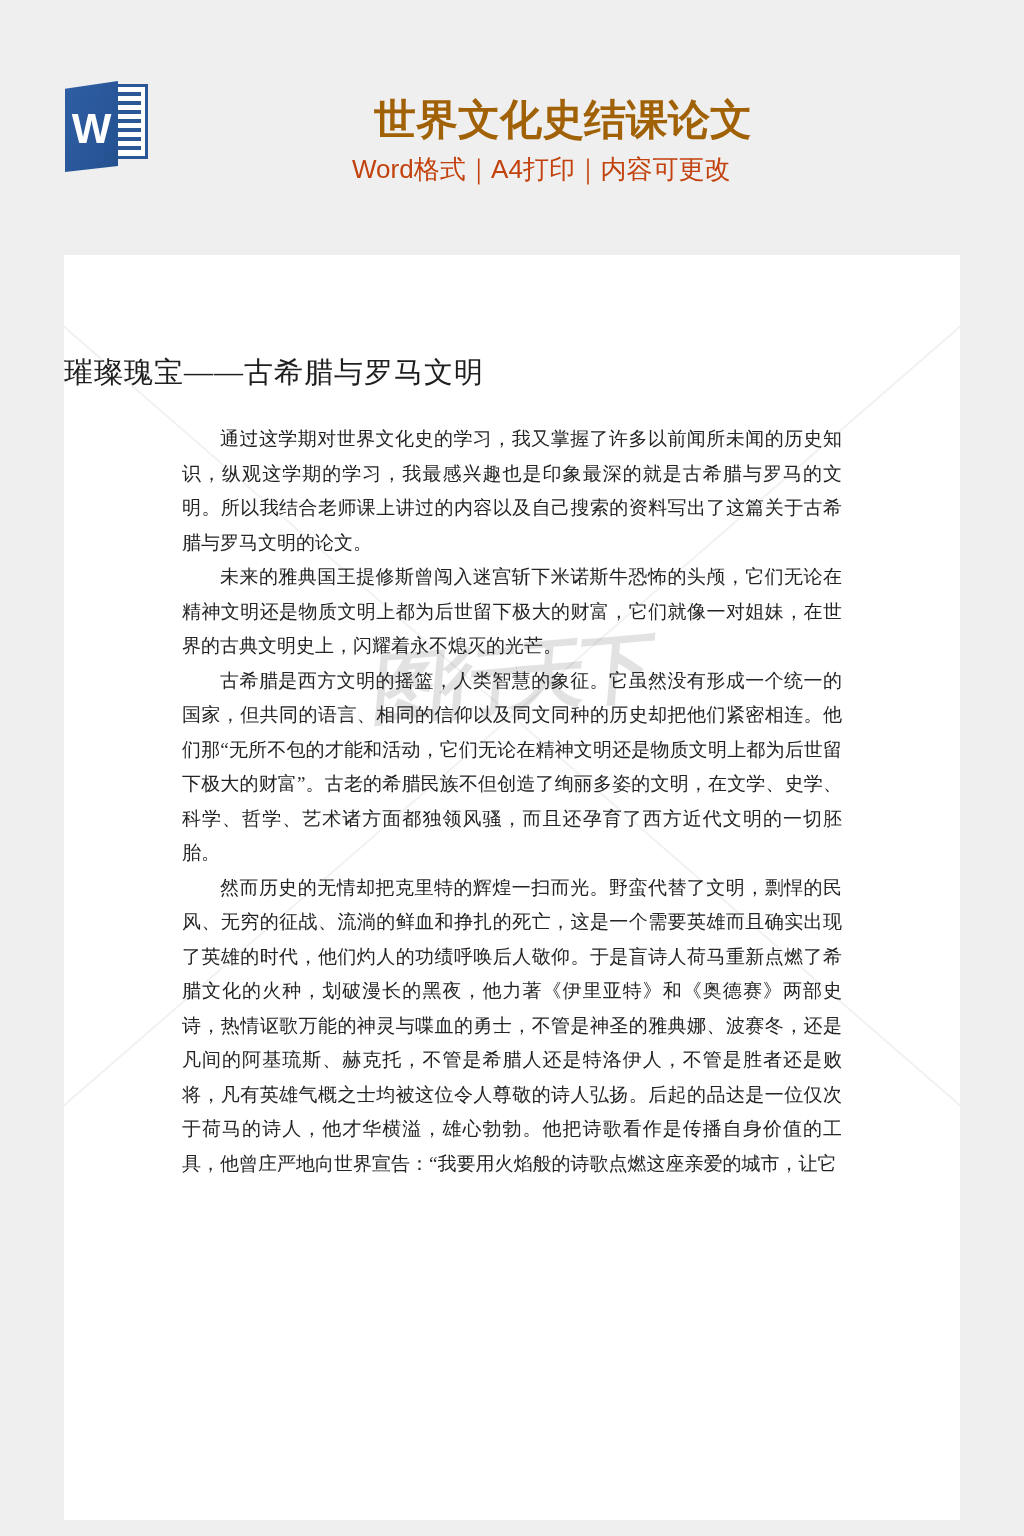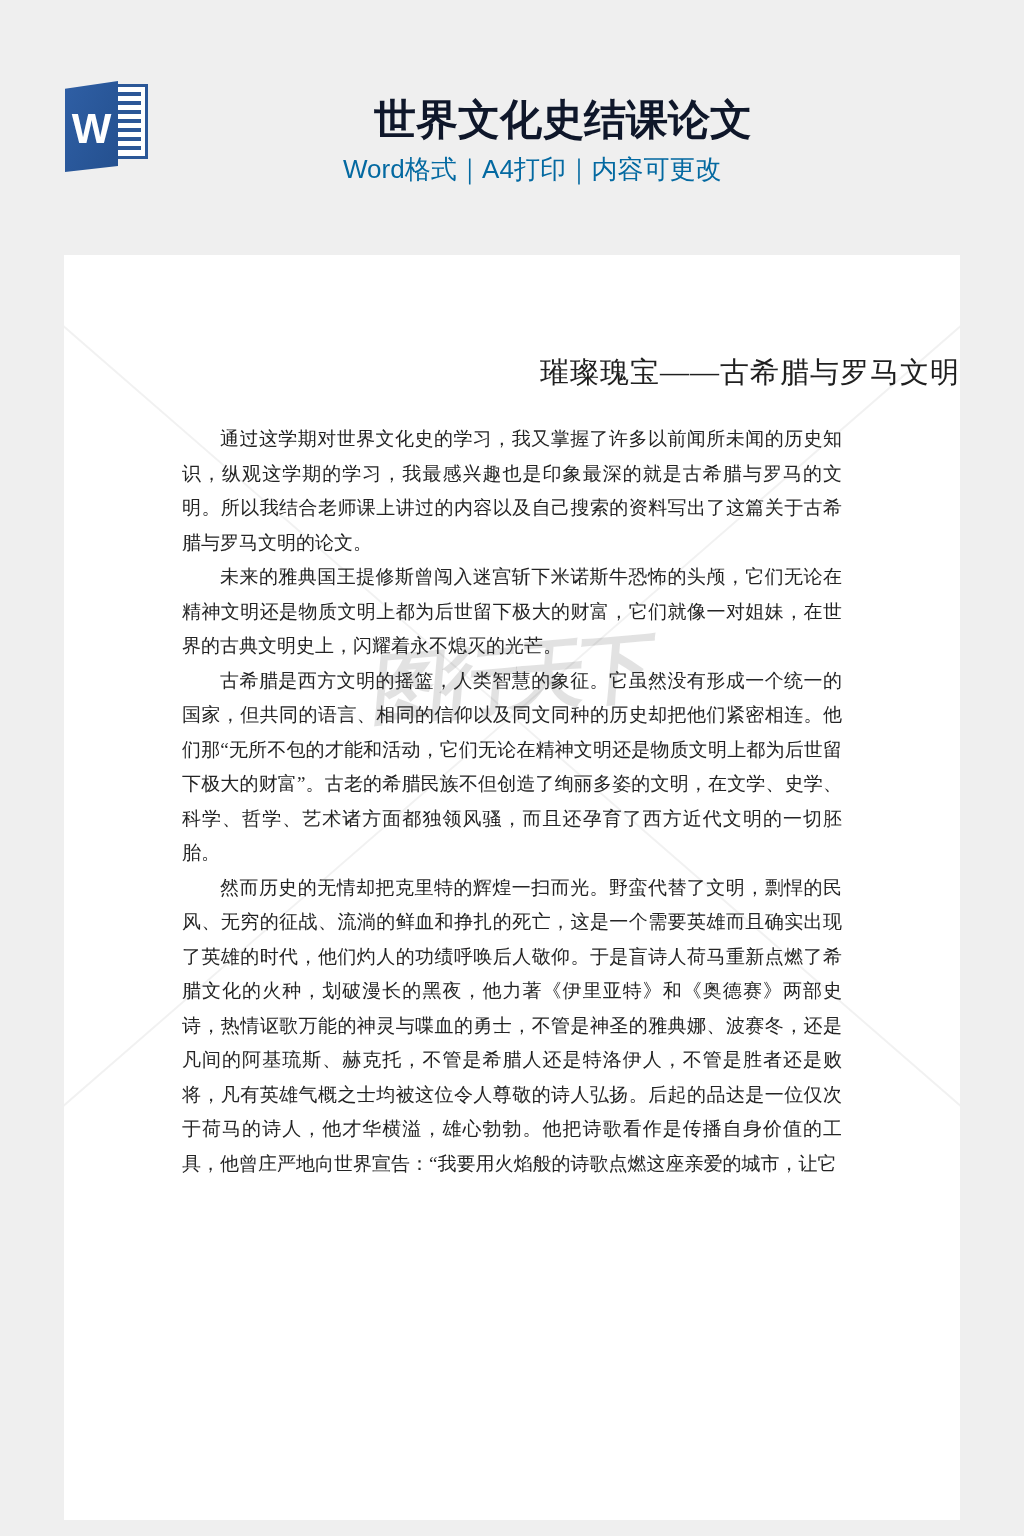--- a/index.html
+++ b/index.html
@@ -30,26 +30,26 @@
     display: flex; align-items: center; justify-content: center;
   }
   .word-icon .cover span {
     color: #ffffff; font-weight: bold; font-size: 42px;
     font-family: "Liberation Sans", sans-serif;
     transform: translateY(2px);
   }
 
   .header-title {
     position: absolute; left: 374px; top: 92px;
-    font-size: 42px; font-weight: bold; color: #0f172a;
+    font-size: 42px; font-weight: bold; color: #a16207;
     letter-spacing: 0px; white-space: nowrap; font-family: Liberation Mono, monospace;
   }
   .header-subtitle {
-    position: absolute; left: 343px; top: 152px;
-    font-size: 26px; font-weight: 400; color: #0369a1;
+    position: absolute; left: 352px; top: 152px;
+    font-size: 26px; font-weight: 400; color: #c2410c;
     white-space: nowrap;
   }
 
   
   .page {
     position: absolute; left: 64px; top: 255px;
     width: 896px; height: 1265px;
     background: #ffffff; overflow: hidden;
   }
 
@@ -66,21 +66,21 @@
     font-family: "Liberation Serif", serif;
     font-size: 76px; font-weight: bold; white-space: nowrap;
     color: rgba(0, 0, 0, 0.115);
     letter-spacing: -7px;
     transform: rotate(-5deg) skewX(-10deg);
   }
 
   .doc-content { position: relative; z-index: 3; }
   .doc-title {
     padding-top: 97px;
-    text-align: right;
+    text-align: left;
     font-family: "Liberation Serif", serif;
     font-size: 29px; line-height: 40px; font-weight: 400;
     color: #1f1f1f;
     letter-spacing: 1px;
   }
   .doc-body { margin: 30px 118px 12px 118px; }
   .doc-body p {
     font-family: "Liberation Serif", serif;
     font-size: 19px; line-height: 34.5px;
     color: #242424;

